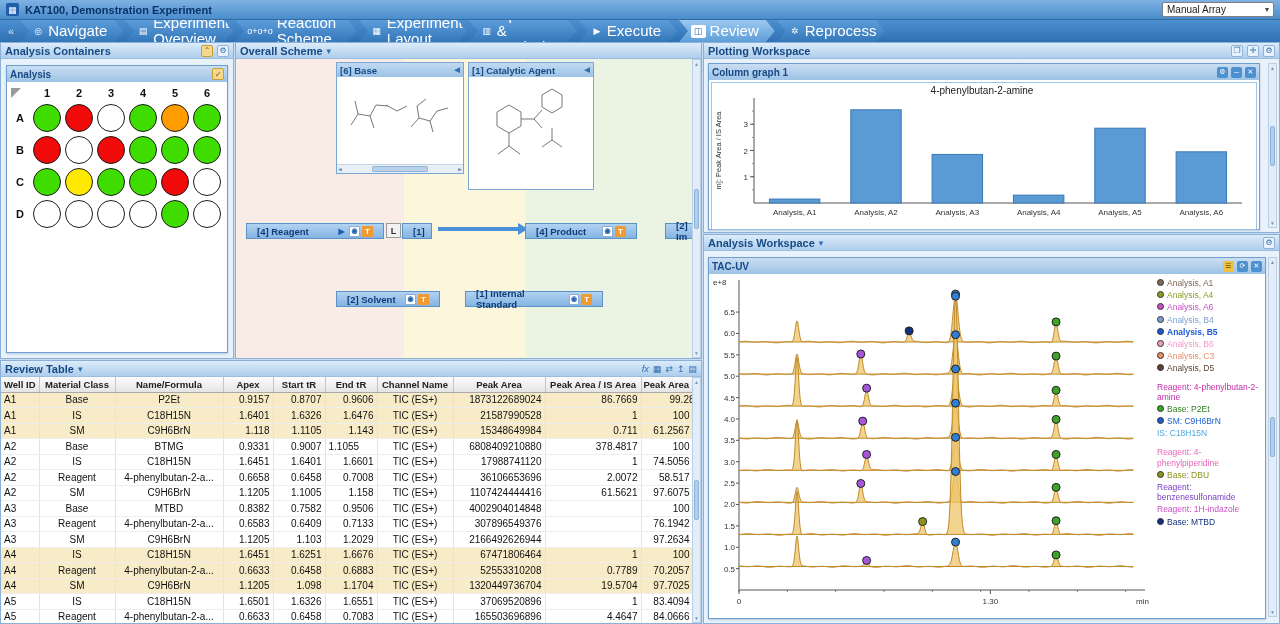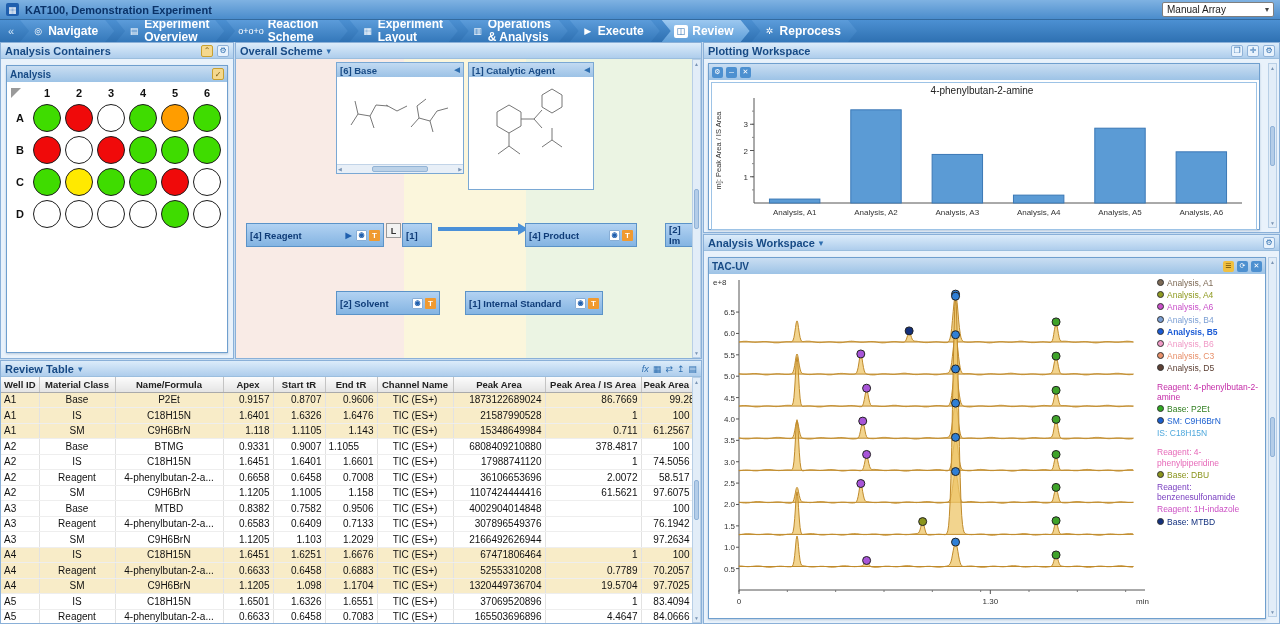--- a/index.html
+++ b/index.html
@@ -15,21 +15,21 @@
 .array-select .caret{font-size:8px;color:#444}
 
 
 #navbar{position:absolute;left:0;top:20px;width:1280px;height:22px;background:linear-gradient(#4c90d2,#2f71b2);display:flex;align-items:center;padding:0 2px}
 .nav-back{color:#cfe4f8;font-size:11px;padding:0 6px;cursor:pointer}
 #tabs{display:flex;height:22px;gap:2px}
 .tab{position:relative;display:flex;align-items:center;gap:4px;padding:0 16px 0 12px;background:linear-gradient(#5c9cda,#3478ba);clip-path:polygon(0 0,calc(100% - 9px) 0,100% 50%,calc(100% - 9px) 100%,0 100%,9px 50%);cursor:pointer}
 .tab.active{background:linear-gradient(#9cc8f0,#5e9ed8)}
 .tab-ico{color:#fff;font-size:9px;line-height:1;min-width:12px;text-align:center}
 .tab.active .tab-ico{background:#fff;color:#2d6fb0;border-radius:2px;padding:2px 3px}
-.tab-label{color:#fff;font-size:12px;font-weight:bold;line-height:1.05;max-width:64px}
+.tab-label{color:#fff;font-size:15px;font-weight:normal;line-height:1.05;max-width:64px}
 
 
 .panel{position:absolute;border:1px solid #8ab0d8;background:#e9f2fb;display:flex;flex-direction:column}
 .panel-header{height:16px;min-height:16px;background:linear-gradient(#dcecfa,#aecdec);display:flex;align-items:center;padding:0 4px;gap:4px;border-bottom:1px solid #9bbede}
 .panel-title{font-size:11px;font-weight:bold;color:#174a85}
 .flex1{flex:1}
 .hbtn{width:12px;height:12px;font-size:8px;display:flex;align-items:center;justify-content:center;border:1px solid #8fb2d8;background:#e8f2fc;color:#2f6fb0;border-radius:2px;cursor:pointer}
 .hbtn.gold{background:#f4d88e;border-color:#c8a030;color:#7a5a10}
 .hglyph{font-size:9px;color:#2f6fb0;cursor:pointer}
 .panel-body{position:relative;flex:1;overflow:hidden}
@@ -53,21 +53,21 @@
 
 
 .band{position:absolute;top:0;bottom:0}
 .mol-box{position:absolute;border:1px solid #7aa8d4;background:#fff;display:flex;flex-direction:column}
 .mol-header{height:14px;background:linear-gradient(#c2daf2,#9cc2e6);display:flex;align-items:center;padding:0 3px;font-size:9.5px;font-weight:bold;color:#174a85}
 .mol-header .flex1{flex:1}
 .mini-caret{font-size:7px;color:#2f6fb0}
 .mol-body{flex:1;position:relative;background:#fff}
 .hscroll{position:absolute;left:0;right:0;bottom:0;height:9px;background:#e8eff7;border-top:1px solid #c2d4e8;display:flex;align-items:center;justify-content:space-between;font-size:5px;color:#7a95b5;padding:0 1px}
 .hthumb{height:6px;width:45%;background:#bcd2e8;border:1px solid #93b4d6;border-radius:2px}
-.scheme-bar{position:absolute;height:24px;background:linear-gradient(#b2d2f2,#84b4e2);border:1px solid #5b93c8;display:flex;align-items:center;font-size:9.5px;font-weight:bold;color:#0f3c78;padding:0 3px;gap:2px;cursor:pointer}
+.scheme-bar{position:absolute;height:16px;background:linear-gradient(#b2d2f2,#84b4e2);border:1px solid #5b93c8;display:flex;align-items:center;font-size:9.5px;font-weight:bold;color:#0f3c78;padding:0 10px;gap:2px;cursor:pointer}
 .scheme-bar .flex1{flex:1}
 .bar-ico{width:11px;height:11px;font-size:7px;display:flex;align-items:center;justify-content:center;border-radius:1px;cursor:pointer}
 .bar-ico.play{color:#1f5fae;background:transparent;font-size:8px}
 .bar-ico.eye{background:#fff;border:1px solid #88aed6;color:#1f5fae}
 .bar-ico.tee{background:#f09a30;color:#fff;font-weight:bold;font-size:8px}
 .lim-box{position:absolute;width:15px;height:15px;background:#f2f2f2;border:1px solid #9a9a9a;font-size:9px;font-weight:bold;color:#333;display:flex;align-items:center;justify-content:center}
 #scheme-arrow{position:absolute;height:0;border-top:4px solid #4a90d8}
 #scheme-arrow:after{content:"";position:absolute;right:-10px;top:-8px;border-left:10px solid #4a90d8;border-top:6px solid transparent;border-bottom:6px solid transparent}
 
 
@@ -590,20 +590,21 @@
     <div class="panel-header">
       <span class="panel-title">Plotting Workspace</span>
       <span class="flex1"></span>
       <span class="hbtn">❐</span>
       <span class="hbtn">✛</span>
       <span class="hbtn">⚙</span>
     </div>
     <div class="panel-body">
       <div class="subpanel" style="left:4px;top:4px;width:552px;height:167px">
         <div class="subpanel-header">
+          <span class="subpanel-title">Column graph 1</span>
           <span class="sq-btn">⚙</span>
           <span class="sq-btn">─</span>
           <span class="sq-btn">✕</span>
         </div>
         <div style="flex:1;background:#fff;border:1px solid #9dc3e6;margin:2px;position:relative">
           <svg id="bar-svg" width="540" height="144">
               <text x="270" y="11" text-anchor="middle" font-size="10" fill="#222">4-phenylbutan-2-amine</text>
               <line x1="42" y1="15" x2="42" y2="120" stroke="#555"></line>
               <line x1="42" y1="120" x2="530" y2="120" stroke="#555"></line>
               <line x1="40" y1="106.875" x2="42" y2="106.875" stroke="#888"></line>

